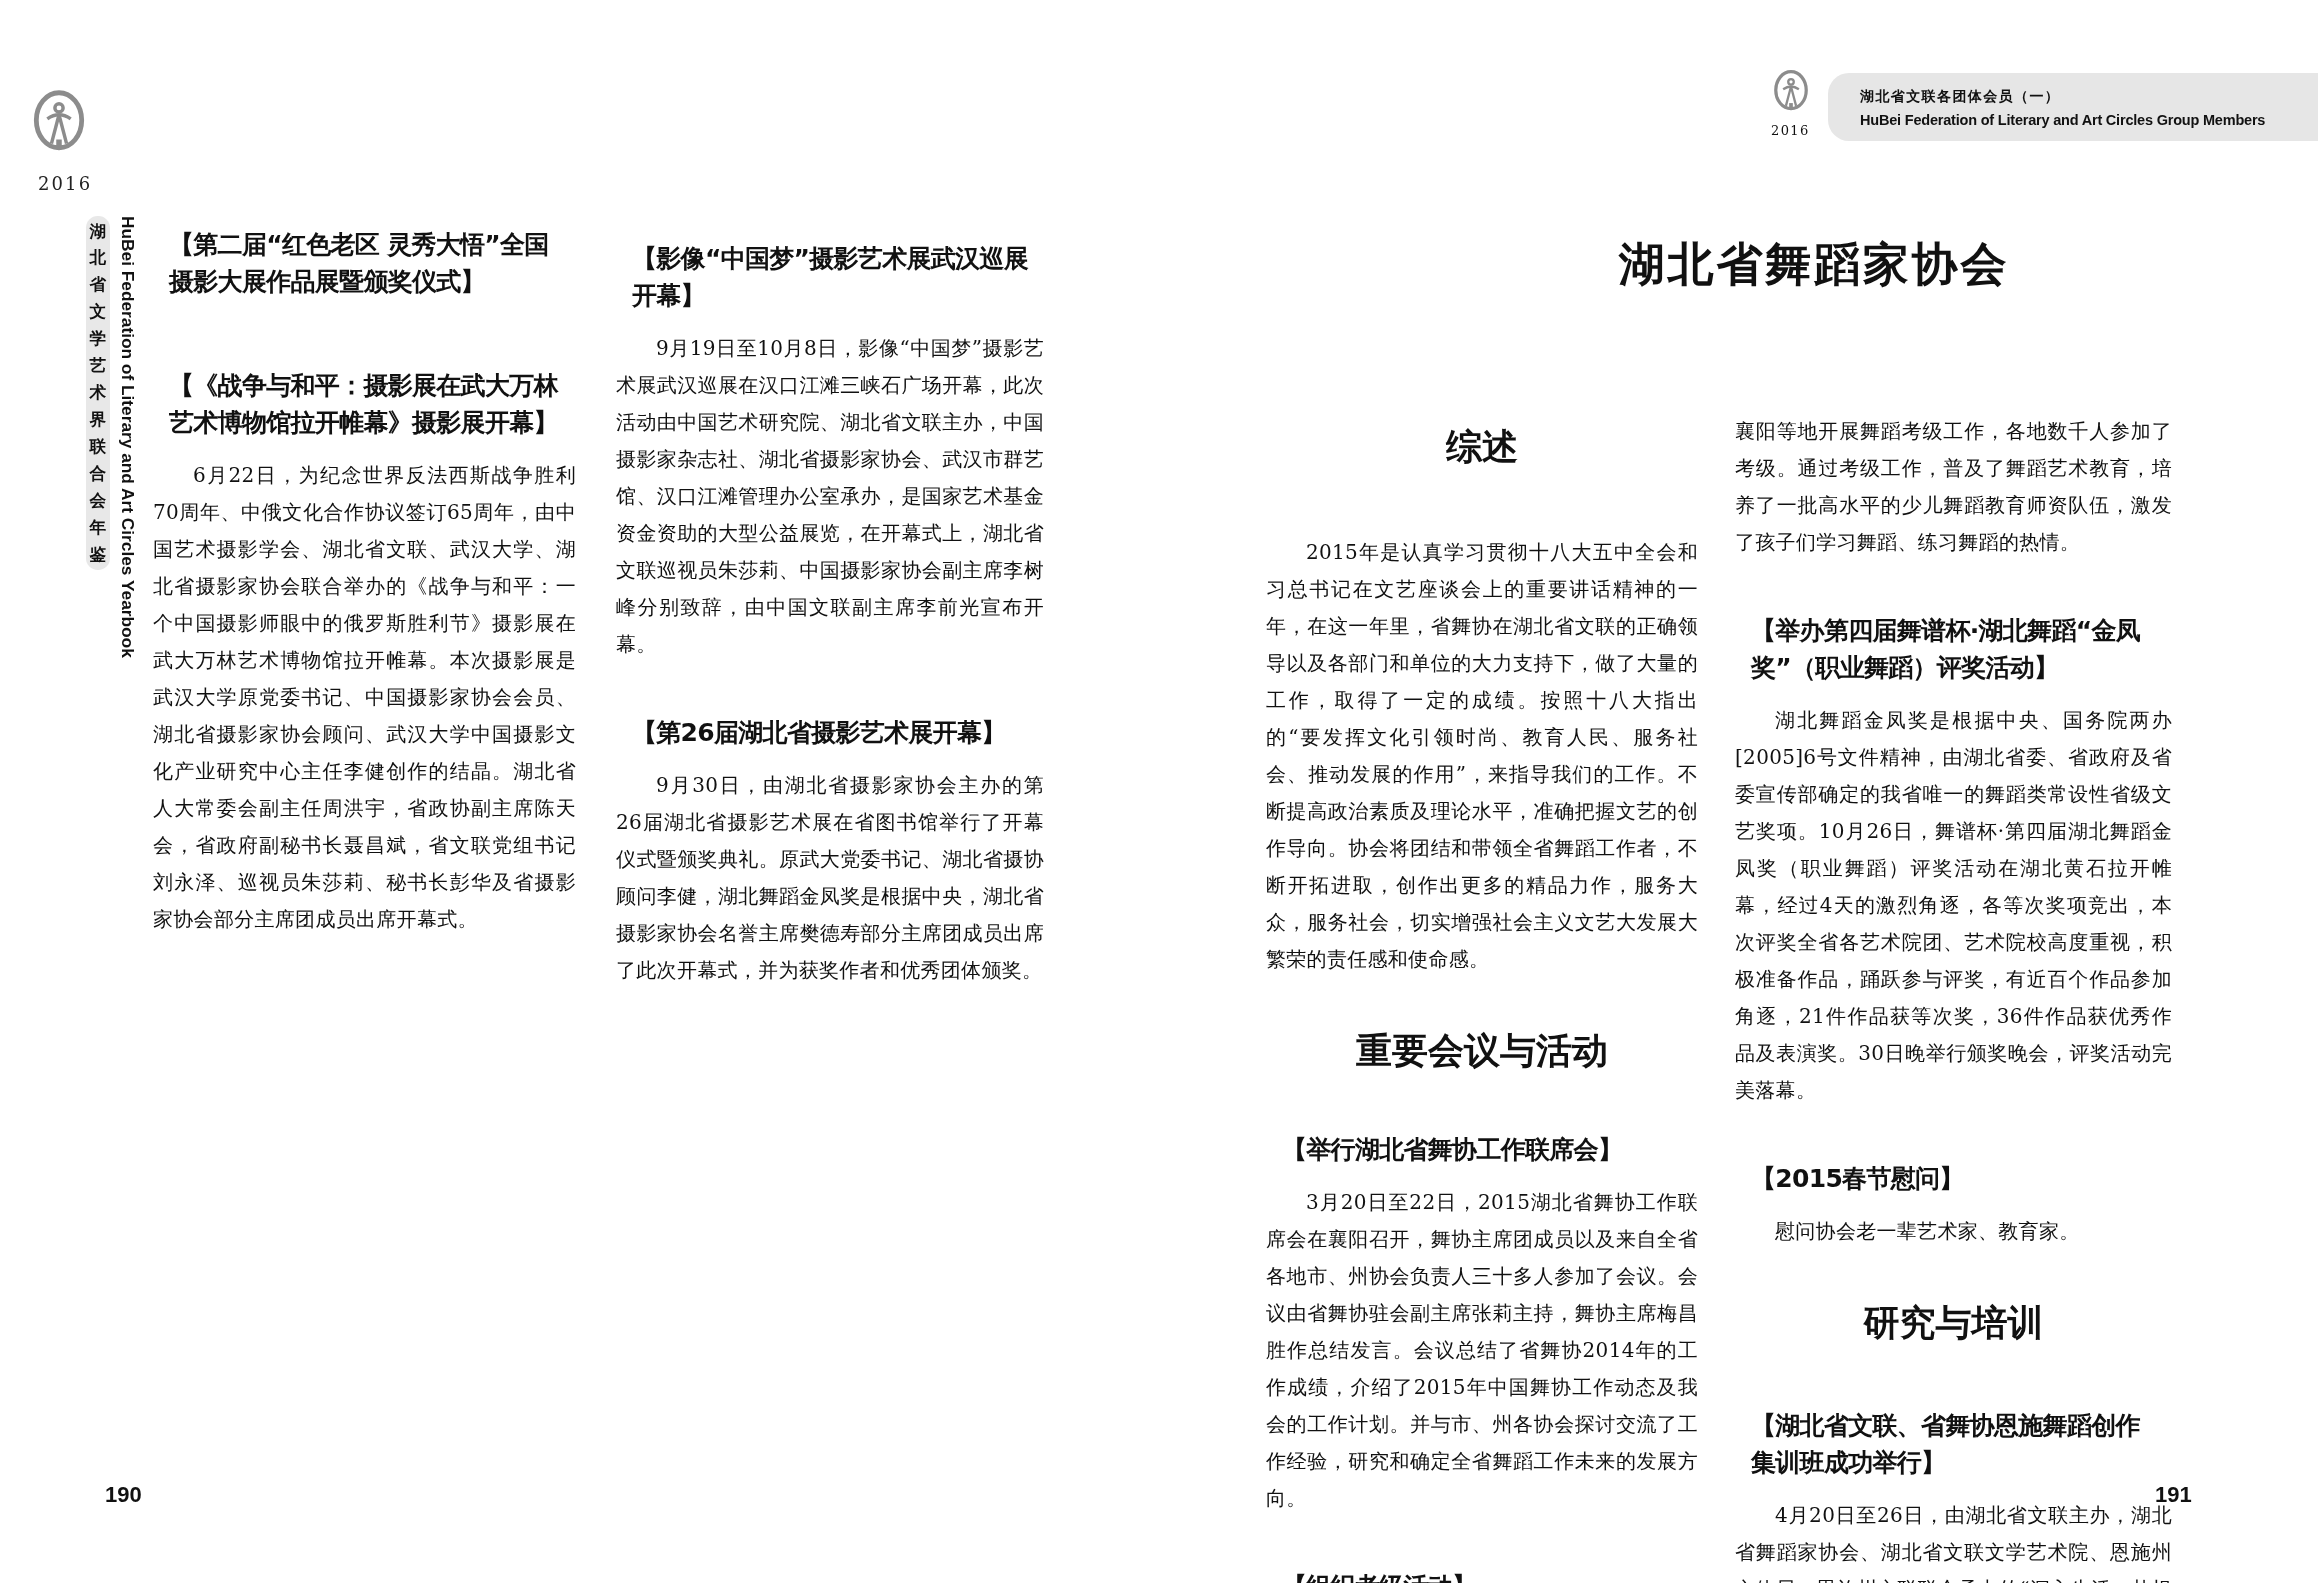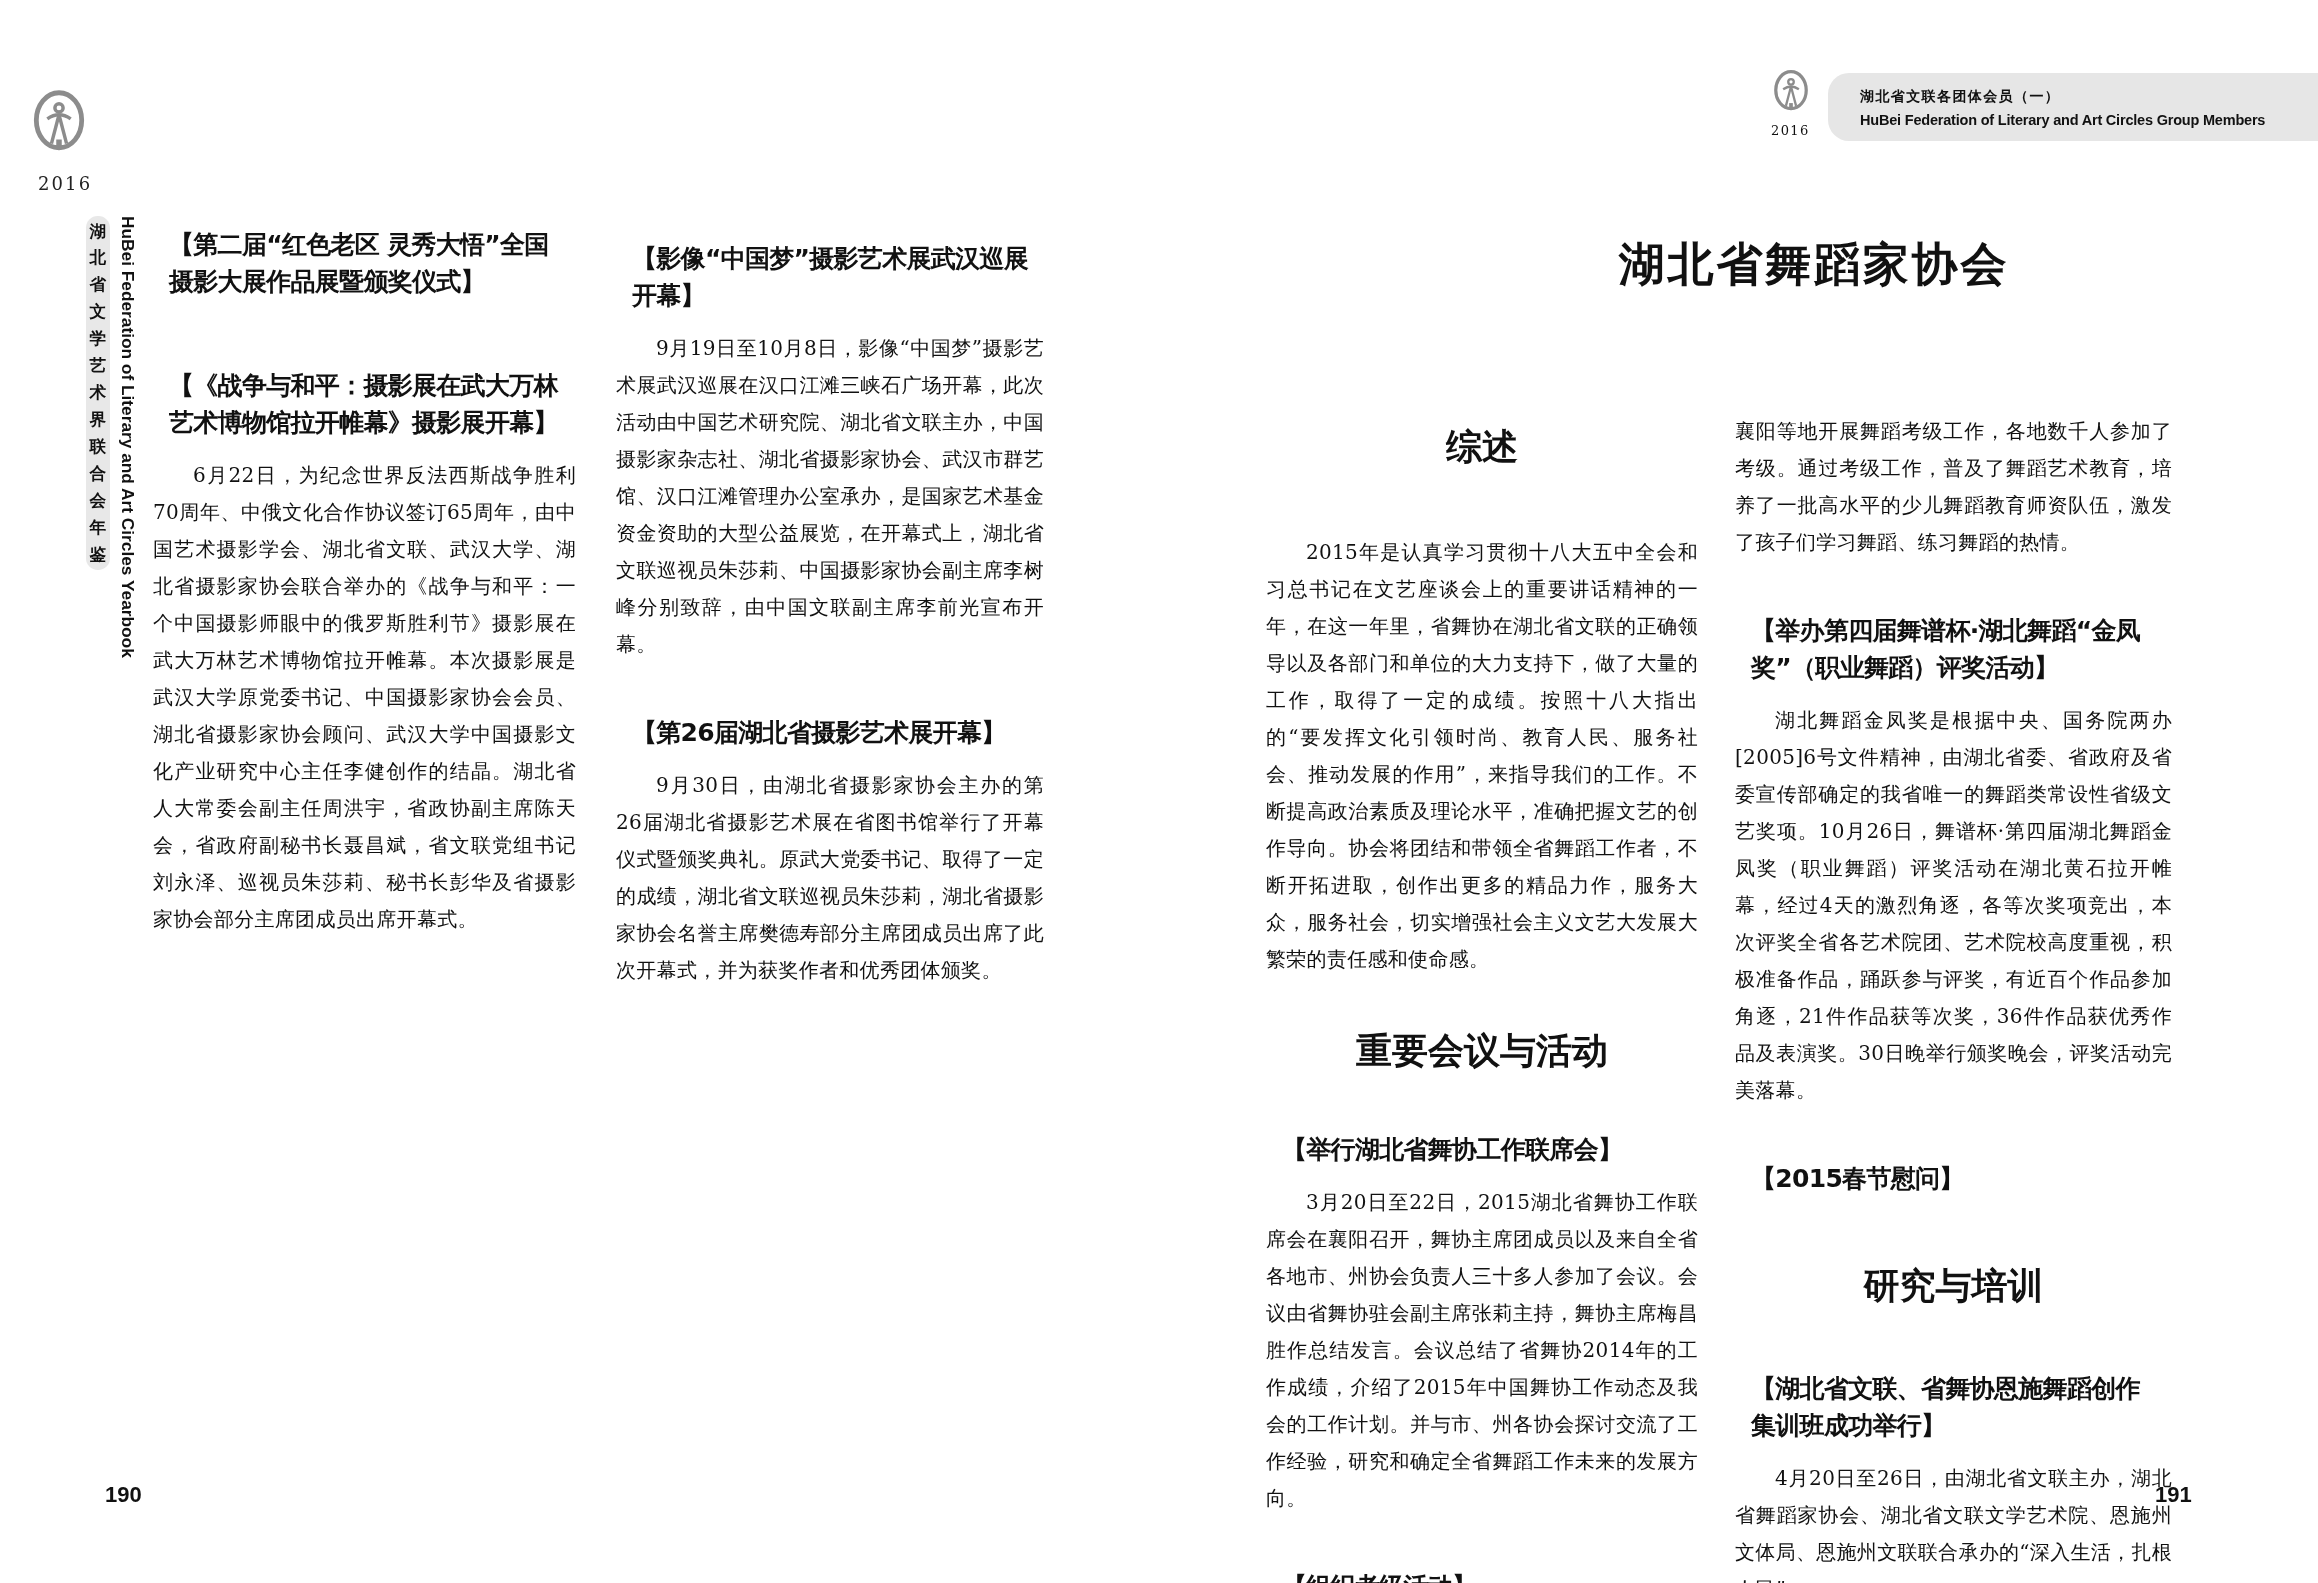--- a/index.html
+++ b/index.html
@@ -66,21 +66,21 @@
   <div class="gap"></div>
   <p class="sub">【《战争与和平：摄影展在武大万林艺术博物馆拉开帷幕》摄影展开幕】</p>
   <p class="body">6月22日，为纪念世界反法西斯战争胜利70周年、中俄文化合作协议签订65周年，由中国艺术摄影学会、湖北省文联、武汉大学、湖北省摄影家协会联合举办的《战争与和平：一个中国摄影师眼中的俄罗斯胜利节》摄影展在武大万林艺术博物馆拉开帷幕。本次摄影展是武汉大学原党委书记、中国摄影家协会会员、湖北省摄影家协会顾问、武汉大学中国摄影文化产业研究中心主任李健创作的结晶。湖北省人大常委会副主任周洪宇，省政协副主席陈天会，省政府副秘书长聂昌斌，省文联党组书记刘永泽、巡视员朱莎莉、秘书长彭华及省摄影家协会部分主席团成员出席开幕式。</p>
 </div>
 
 <div class="col" style="left:616px;top:224px;width:428px;">
   <p class="sub">【影像“中国梦”摄影艺术展武汉巡展开幕】</p>
   <p class="body">9月19日至10月8日，影像“中国梦”摄影艺术展武汉巡展在汉口江滩三峡石广场开幕，此次活动由中国艺术研究院、湖北省文联主办，中国摄影家杂志社、湖北省摄影家协会、武汉市群艺馆、汉口江滩管理办公室承办，是国家艺术基金资金资助的大型公益展览，在开幕式上，湖北省文联巡视员朱莎莉、中国摄影家协会副主席李树峰分别致辞，由中国文联副主席李前光宣布开幕。</p>
   <div class="gap"></div>
   <p class="sub">【第26届湖北省摄影艺术展开幕】</p>
-  <p class="body">9月30日，由湖北省摄影家协会主办的第26届湖北省摄影艺术展在省图书馆举行了开幕仪式暨颁奖典礼。原武大党委书记、取得了一定的成绩，湖北省文联巡视员朱莎莉，湖北省摄影家协会名誉主席樊德寿部分主席团成员出席了此次开幕式，并为获奖作者和优秀团体颁奖。</p>
+  <p class="body">9月30日，由湖北省摄影家协会主办的第26届湖北省摄影艺术展在省图书馆举行了开幕仪式暨颁奖典礼。原武大党委书记、湖北省摄协顾问李健，湖北舞蹈金凤奖是根据中央，湖北省摄影家协会名誉主席樊德寿部分主席团成员出席了此次开幕式，并为获奖作者和优秀团体颁奖。</p>
 </div>
 
 <div class="abs pageno" style="left:105px;top:1482px;">190</div>
 
 <div class="abs header-band"></div>
 <div class="abs" style="left:1773px;top:69px;">
   <svg style="width:36px;height:46px;" viewBox="0 0 78 96">
     <ellipse cx="39" cy="44" rx="33" ry="40" fill="none" stroke="#8c8c8c" stroke-width="7"></ellipse>
     <circle cx="39" cy="26" r="6" fill="none" stroke="#8c8c8c" stroke-width="5"></circle>
     <path d="M22 42 Q39 30 56 42" fill="none" stroke="#8c8c8c" stroke-width="5"></path>
@@ -108,20 +108,21 @@
   <p class="body">7月至11月先后在武汉，黄冈、黄石、咸宁、</p>
 </div>
 
 <div class="col" style="left:1735px;top:413px;width:437px;">
   <p class="body" style="text-indent:0">襄阳等地开展舞蹈考级工作，各地数千人参加了考级。通过考级工作，普及了舞蹈艺术教育，培养了一批高水平的少儿舞蹈教育师资队伍，激发了孩子们学习舞蹈、练习舞蹈的热情。</p>
   <div class="gap"></div>
   <p class="sub">【举办第四届舞谱杯·湖北舞蹈“金凤奖”（职业舞蹈）评奖活动】</p>
   <p class="body">湖北舞蹈金凤奖是根据中央、国务院两办[2005]6号文件精神，由湖北省委、省政府及省委宣传部确定的我省唯一的舞蹈类常设性省级文艺奖项。10月26日，舞谱杯·第四届湖北舞蹈金凤奖（职业舞蹈）评奖活动在湖北黄石拉开帷幕，经过4天的激烈角逐，各等次奖项竞出，本次评奖全省各艺术院团、艺术院校高度重视，积极准备作品，踊跃参与评奖，有近百个作品参加角逐，21件作品获等次奖，36件作品获优秀作品及表演奖。30日晚举行颁奖晚会，评奖活动完美落幕。</p>
   <div class="gap"></div>
   <p class="sub">【2015春节慰问】</p>
+  <p class="body">慰问协会老一辈艺术家、教育家。</p>
   <div style="height:41px"></div>
   <p class="sec">研究与培训</p>
   <div style="height:35px"></div>
   <p class="sub">【湖北省文联、省舞协恩施舞蹈创作集训班成功举行】</p>
   <p class="body">4月20日至26日，由湖北省文联主办，湖北省舞蹈家协会、湖北省文联文学艺术院、恩施州文体局、恩施州文联联合承办的“深入生活，扎根人民”</p>
 </div>
 
 <div class="abs pageno" style="left:2155px;top:1482px;">191</div>
 
 

